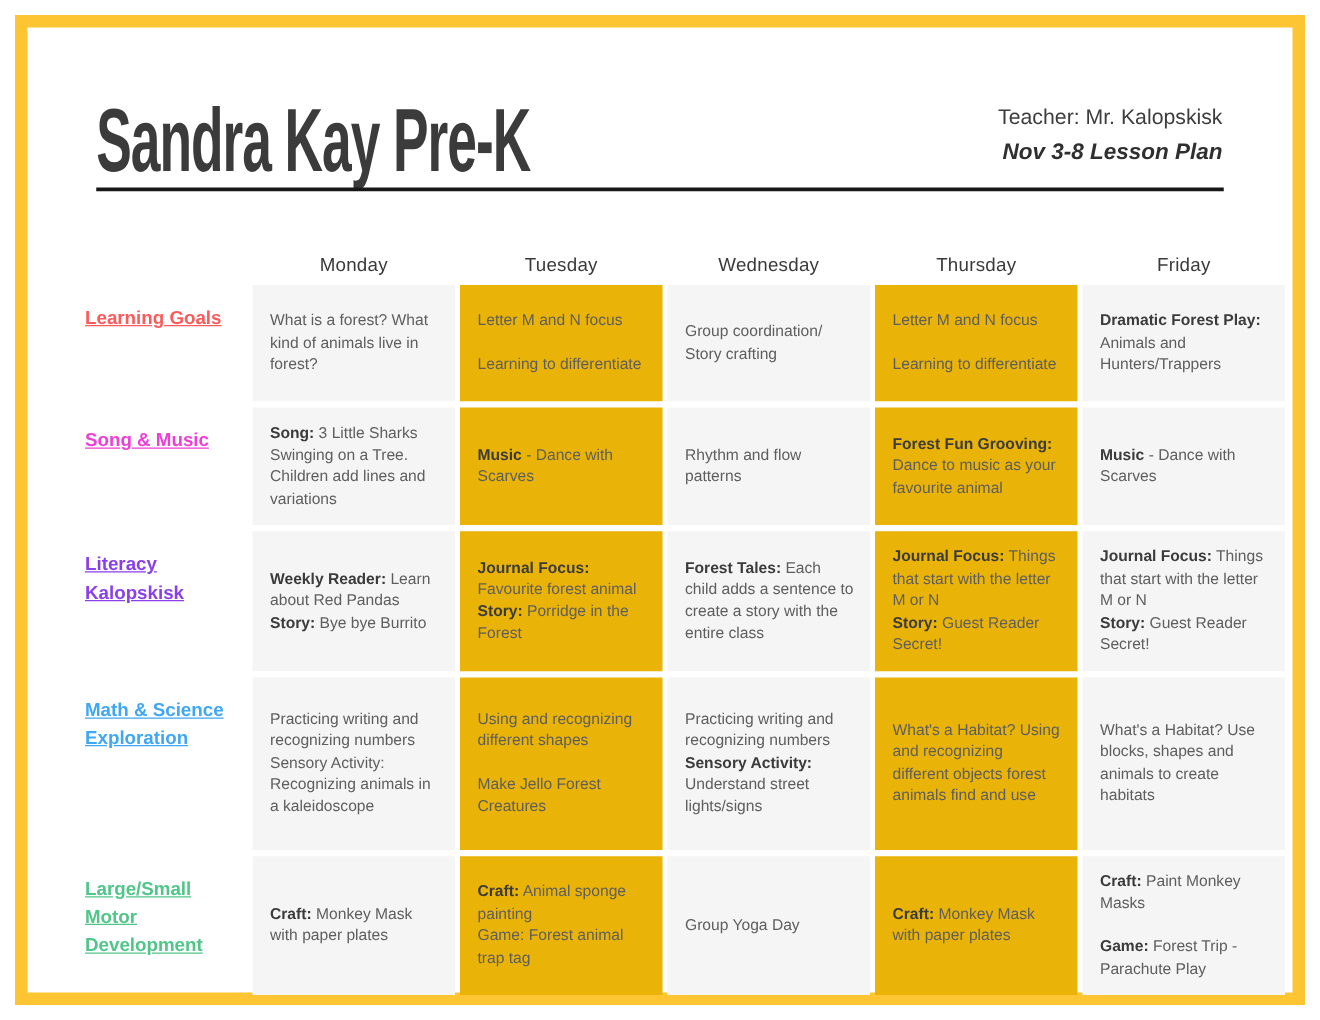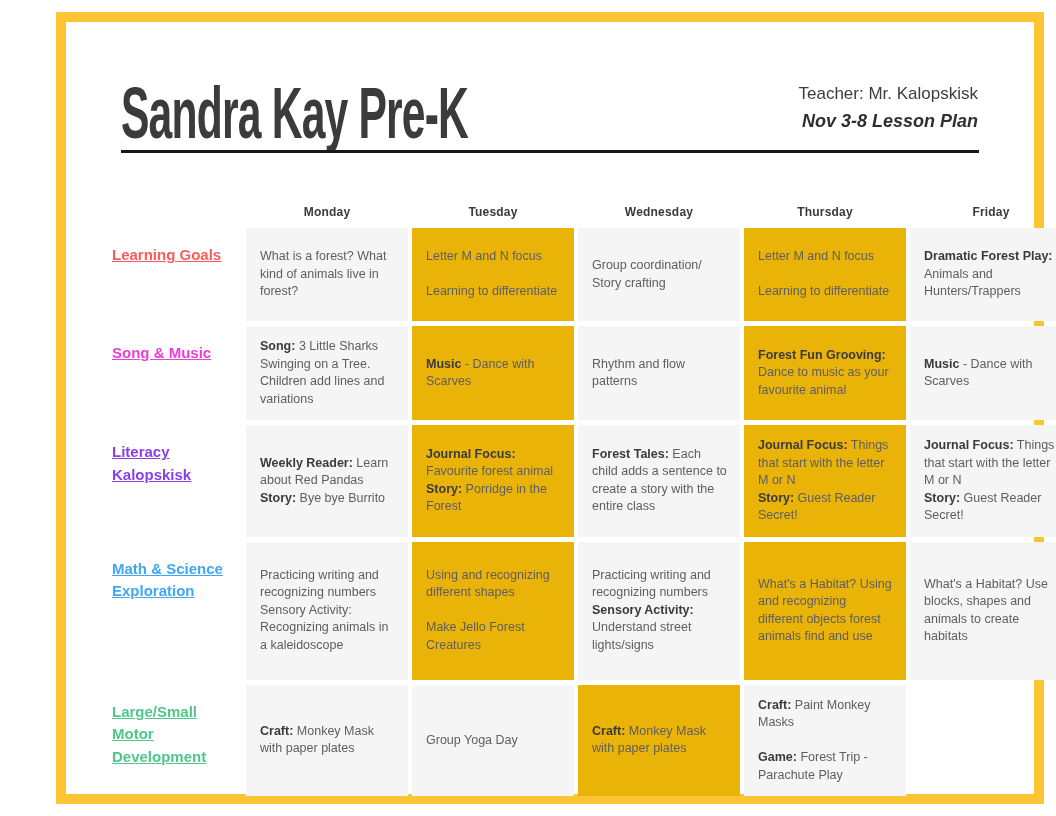--- a/index.html
+++ b/index.html
@@ -2,21 +2,21 @@
 <html><head>
 <meta charset="utf-8">
 <style>
   html,body{margin:0;padding:0;}
   body{
     width:1056px;height:816px;position:relative;background:#ffffff;
     font-family:"Liberation Sans", sans-serif;overflow:hidden;
   }
   .frame{
     position:absolute;left:12px;top:12px;right:12px;bottom:12px;
-    border:10px solid #be185d;background:#ffffff;box-sizing:border-box;margin-left:44px;
+    border:10px solid #be185d;background:#ffffff;box-sizing:border-box;
   }
   
   .title{
     position:absolute;left:55px;top:50px;
     font-weight:bold;font-size:52px;color:#3b3b3b;letter-spacing:-1px;
     transform:scale(0.82,1.38);transform-origin:left top;white-space:nowrap;
   }
   .header-right{
     position:absolute;right:56px;top:62px;text-align:right;color:#3d3d3d;
   }
@@ -25,21 +25,21 @@
   .rule{position:absolute;left:55px;right:55px;top:128px;height:3px;background:#171717;}
   
   .table{
     position:absolute;left:46px;top:179px;
     display:grid;
     grid-template-columns:130px repeat(5,162px);
     grid-template-rows:22px minmax(93px,auto) minmax(88px,auto) minmax(102px,auto) minmax(138px,auto) minmax(96px,auto);
     column-gap:4px;row-gap:5px;
   }
   .day-header{
-    font-weight:bold;font-size:12px;color:#3a3a3a;text-align:center;
+    font-weight:normal;font-size:15px;color:#3a3a3a;text-align:center;
     align-self:center;letter-spacing:.2px;
   }
   .row-label{
     font-weight:bold;font-size:15px;line-height:1.5;padding-top:16px;
     padding-right:6px;box-sizing:border-box;text-decoration:underline;
   }
   .card{
     box-sizing:border-box;padding:12px 12px 12px 14px;
     font-size:12.5px;line-height:1.4;color:#5e5e5e;
     display:flex;flex-direction:column;justify-content:center;
@@ -133,20 +133,23 @@
         <div>What's a Habitat? Using and recognizing different objects forest animals find and use</div>
       </div>
     <div class="card bg-a">
         <div>What's a Habitat? Use blocks, shapes and animals to create habitats</div>
       </div>
 
     <div class="row-label" style="color: rgb(80, 198, 137);">Large/Small Motor Development</div>
     <div class="card bg-a">
         <div><strong>Craft:</strong> Monkey Mask with paper plates</div>
       </div>
+    <div class="card bg-b">
+        <div><strong>Craft:</strong> Animal sponge painting<br>Game: Forest animal trap tag</div>
+      </div>
     <div class="card bg-a">
         <div>Group Yoga Day</div>
       </div>
     <div class="card bg-b">
         <div><strong>Craft:</strong> Monkey Mask with paper plates</div>
       </div>
     <div class="card bg-a">
         <div><strong>Craft:</strong> Paint Monkey Masks<br><br><strong>Game:</strong> Forest Trip - Parachute Play</div>
       </div>
   </div>

